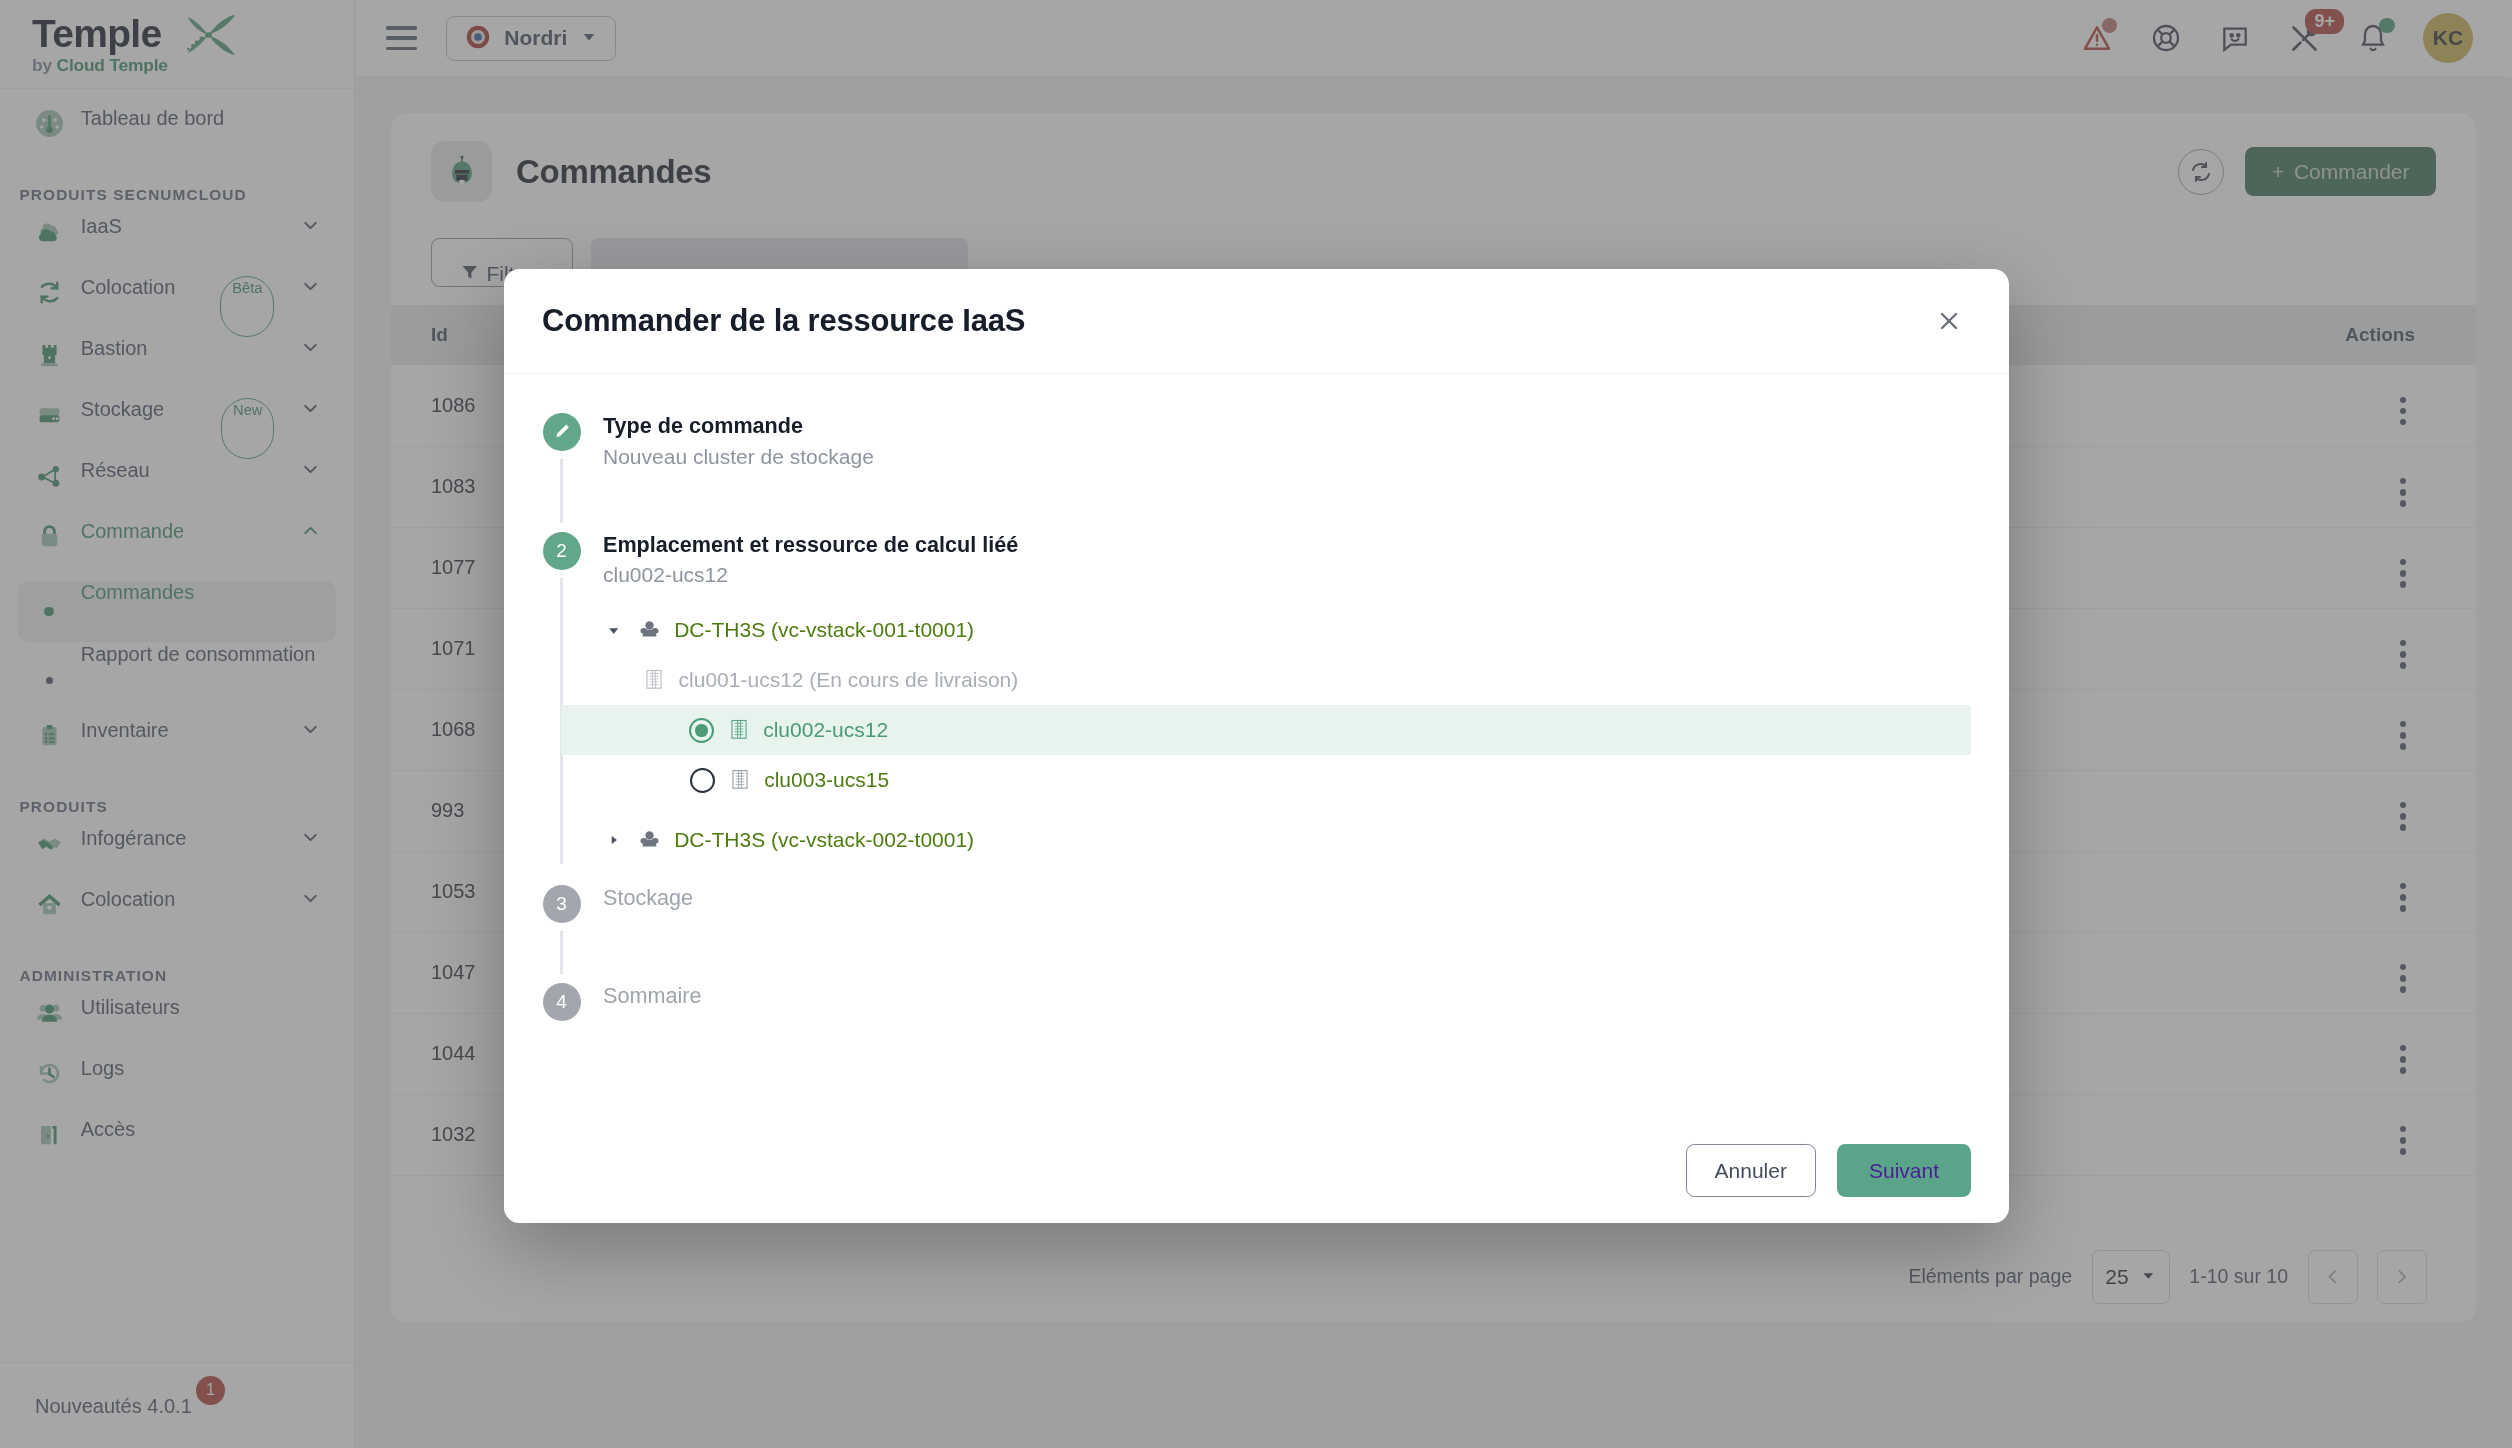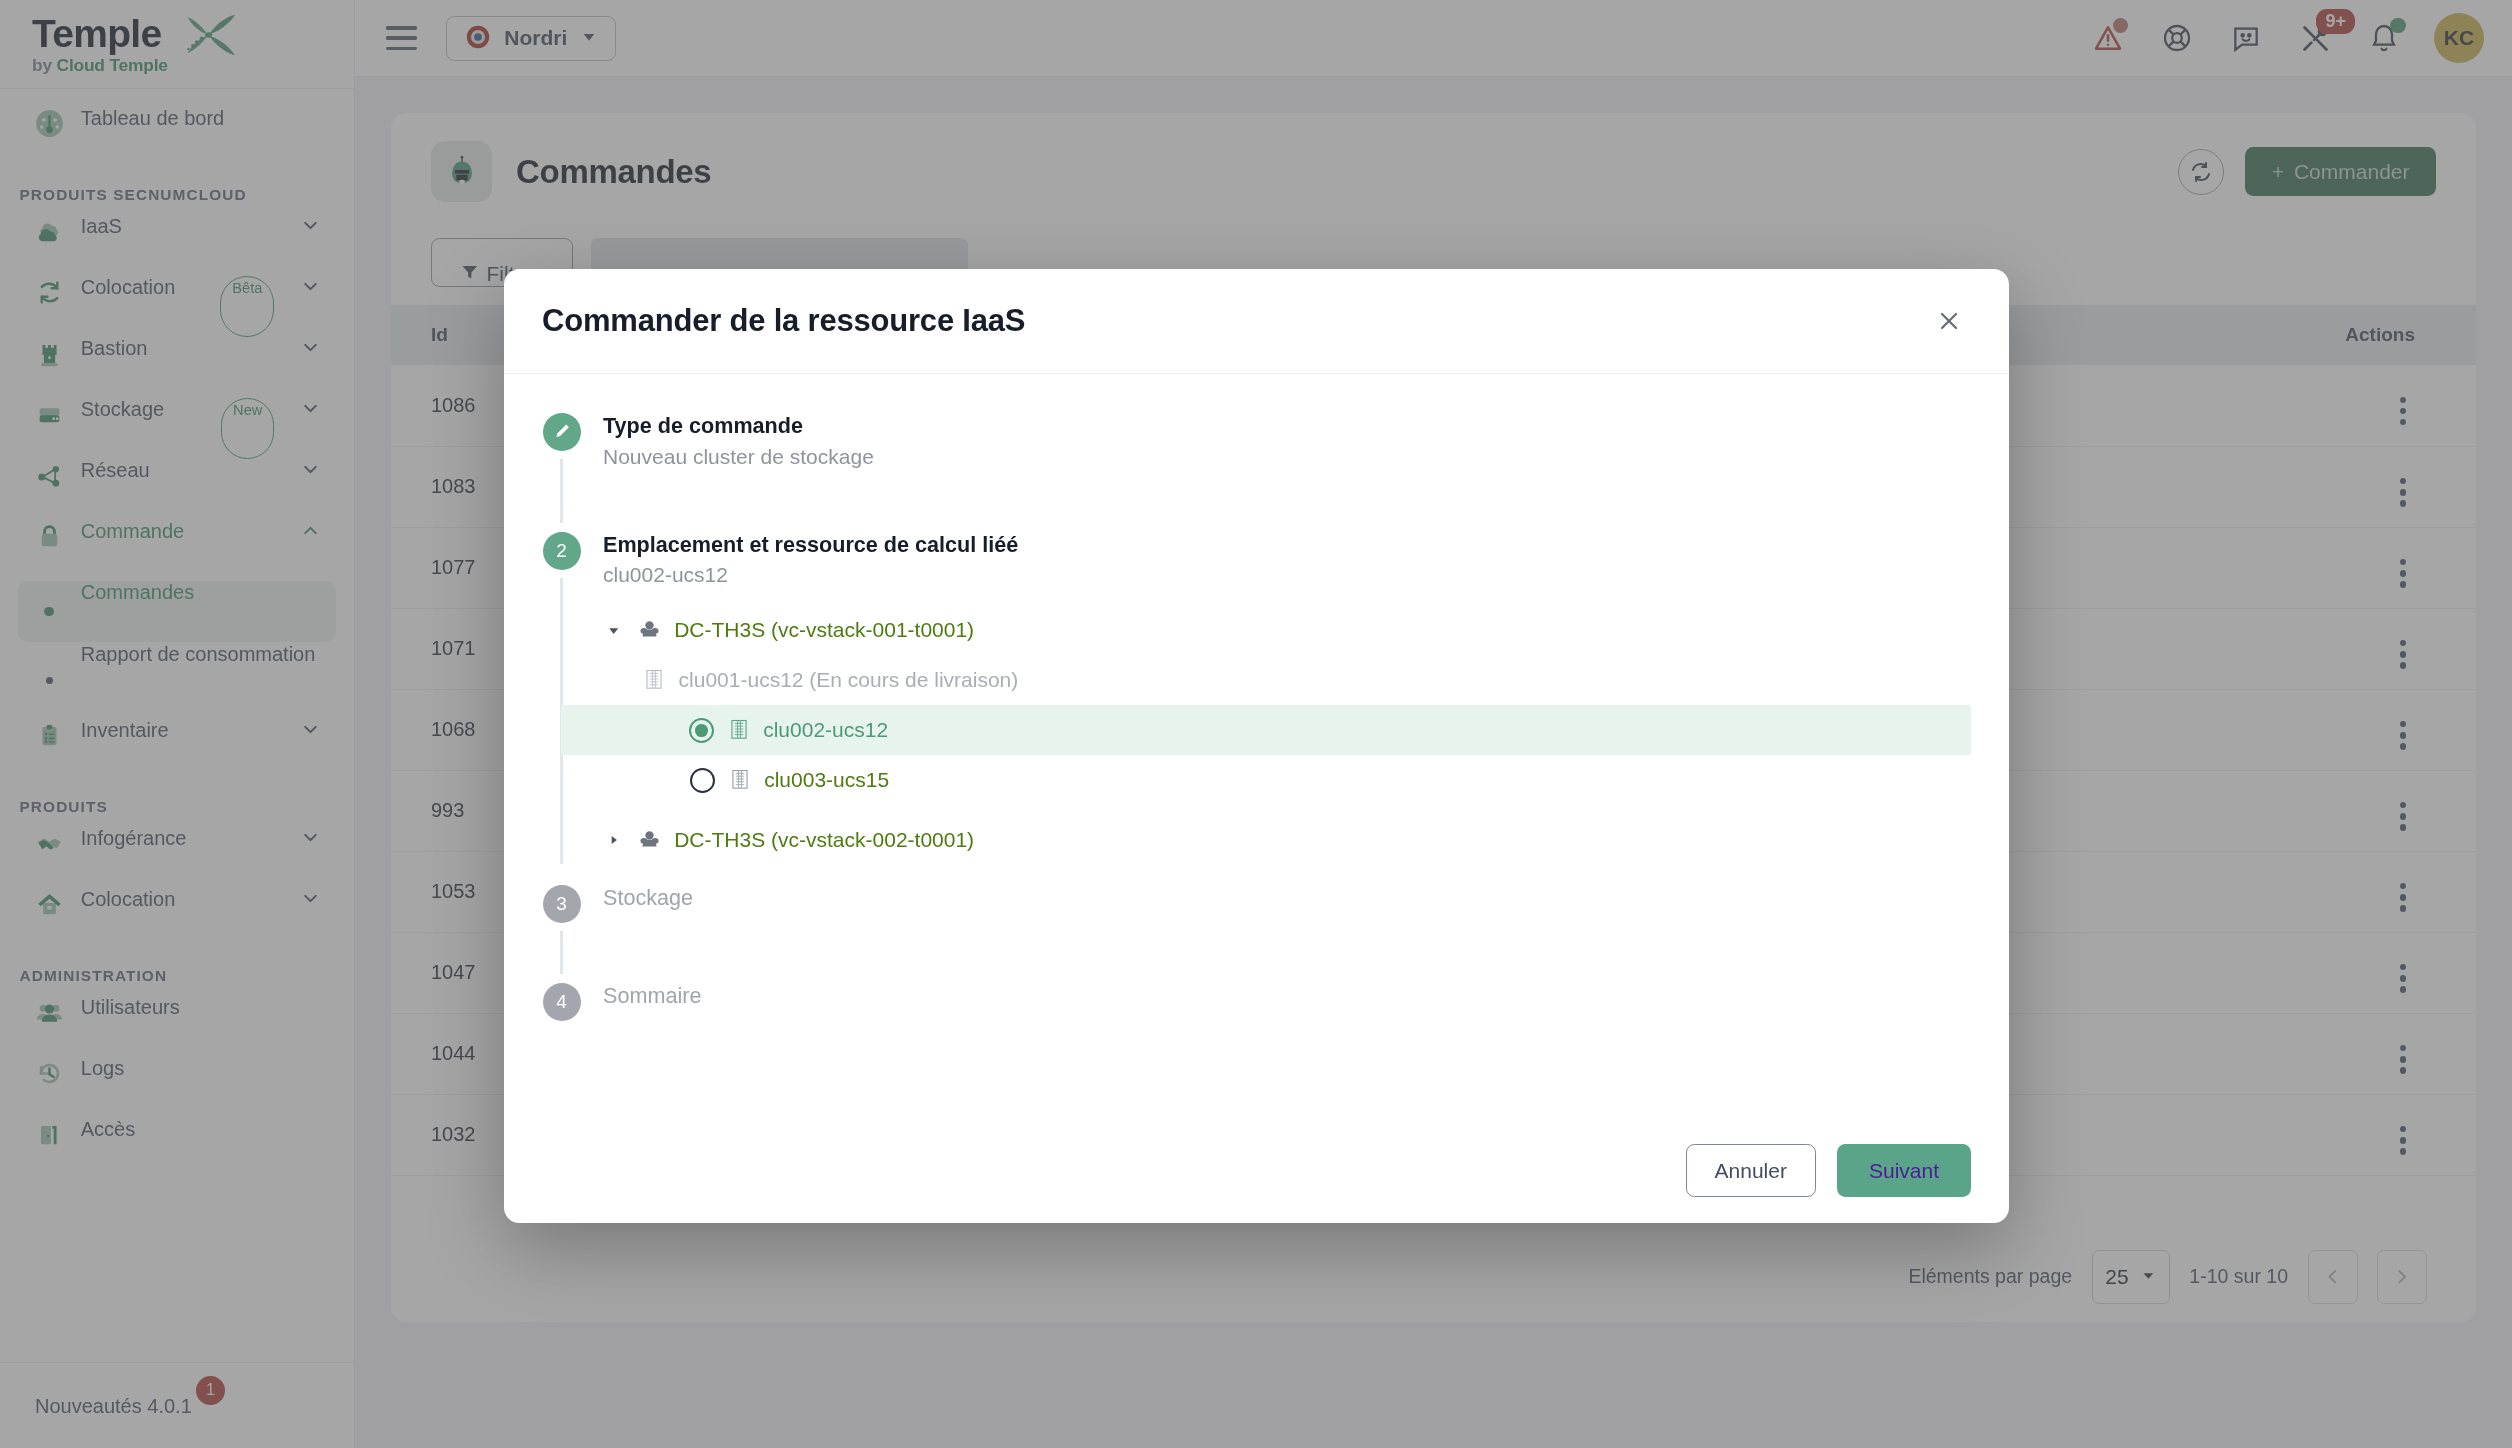--- a/index.html
+++ b/index.html
@@ -63,21 +63,21 @@
   }
   .news-label { font-size: 20px; color: #4a5366; }
   .news-badge {
     width: 29px; height: 29px; border-radius: 50%; background: #b0423a;
     color: #fff; font-size: 16px; display:flex; align-items:center; justify-content:center;
     align-self: flex-start; margin-top: 12.6px;
   }
 
   
   .topbar {
-    position: absolute; left: 355px; top: 0; right: 0; height: 77px;
+    position: absolute; left: 355px; top: 0; right: 11px; height: 77px;
     background: #fff; border-bottom: 1.4px solid #e7e9ee;
     display: flex; align-items: center; padding: 0 28px 0 31px;
   }
   .hamburger { width: 31px; height: 24px; display:flex; flex-direction:column; justify-content:space-between; cursor:pointer;}
   .hamburger span { display:block; height: 3.5px; background:#565f70; border-radius: 1.4px;}
   .tenant-btn {
     margin-left: 29px; height: 45px; border: 1.4px solid #b9bfc9; border-radius: 8.4px;
     display: flex; align-items: center; gap: 12.6px; padding: 0 16.7px; cursor: pointer;
   }
   .tenant-name { font-size: 21px; font-weight: 700; color: #434c5e; }

